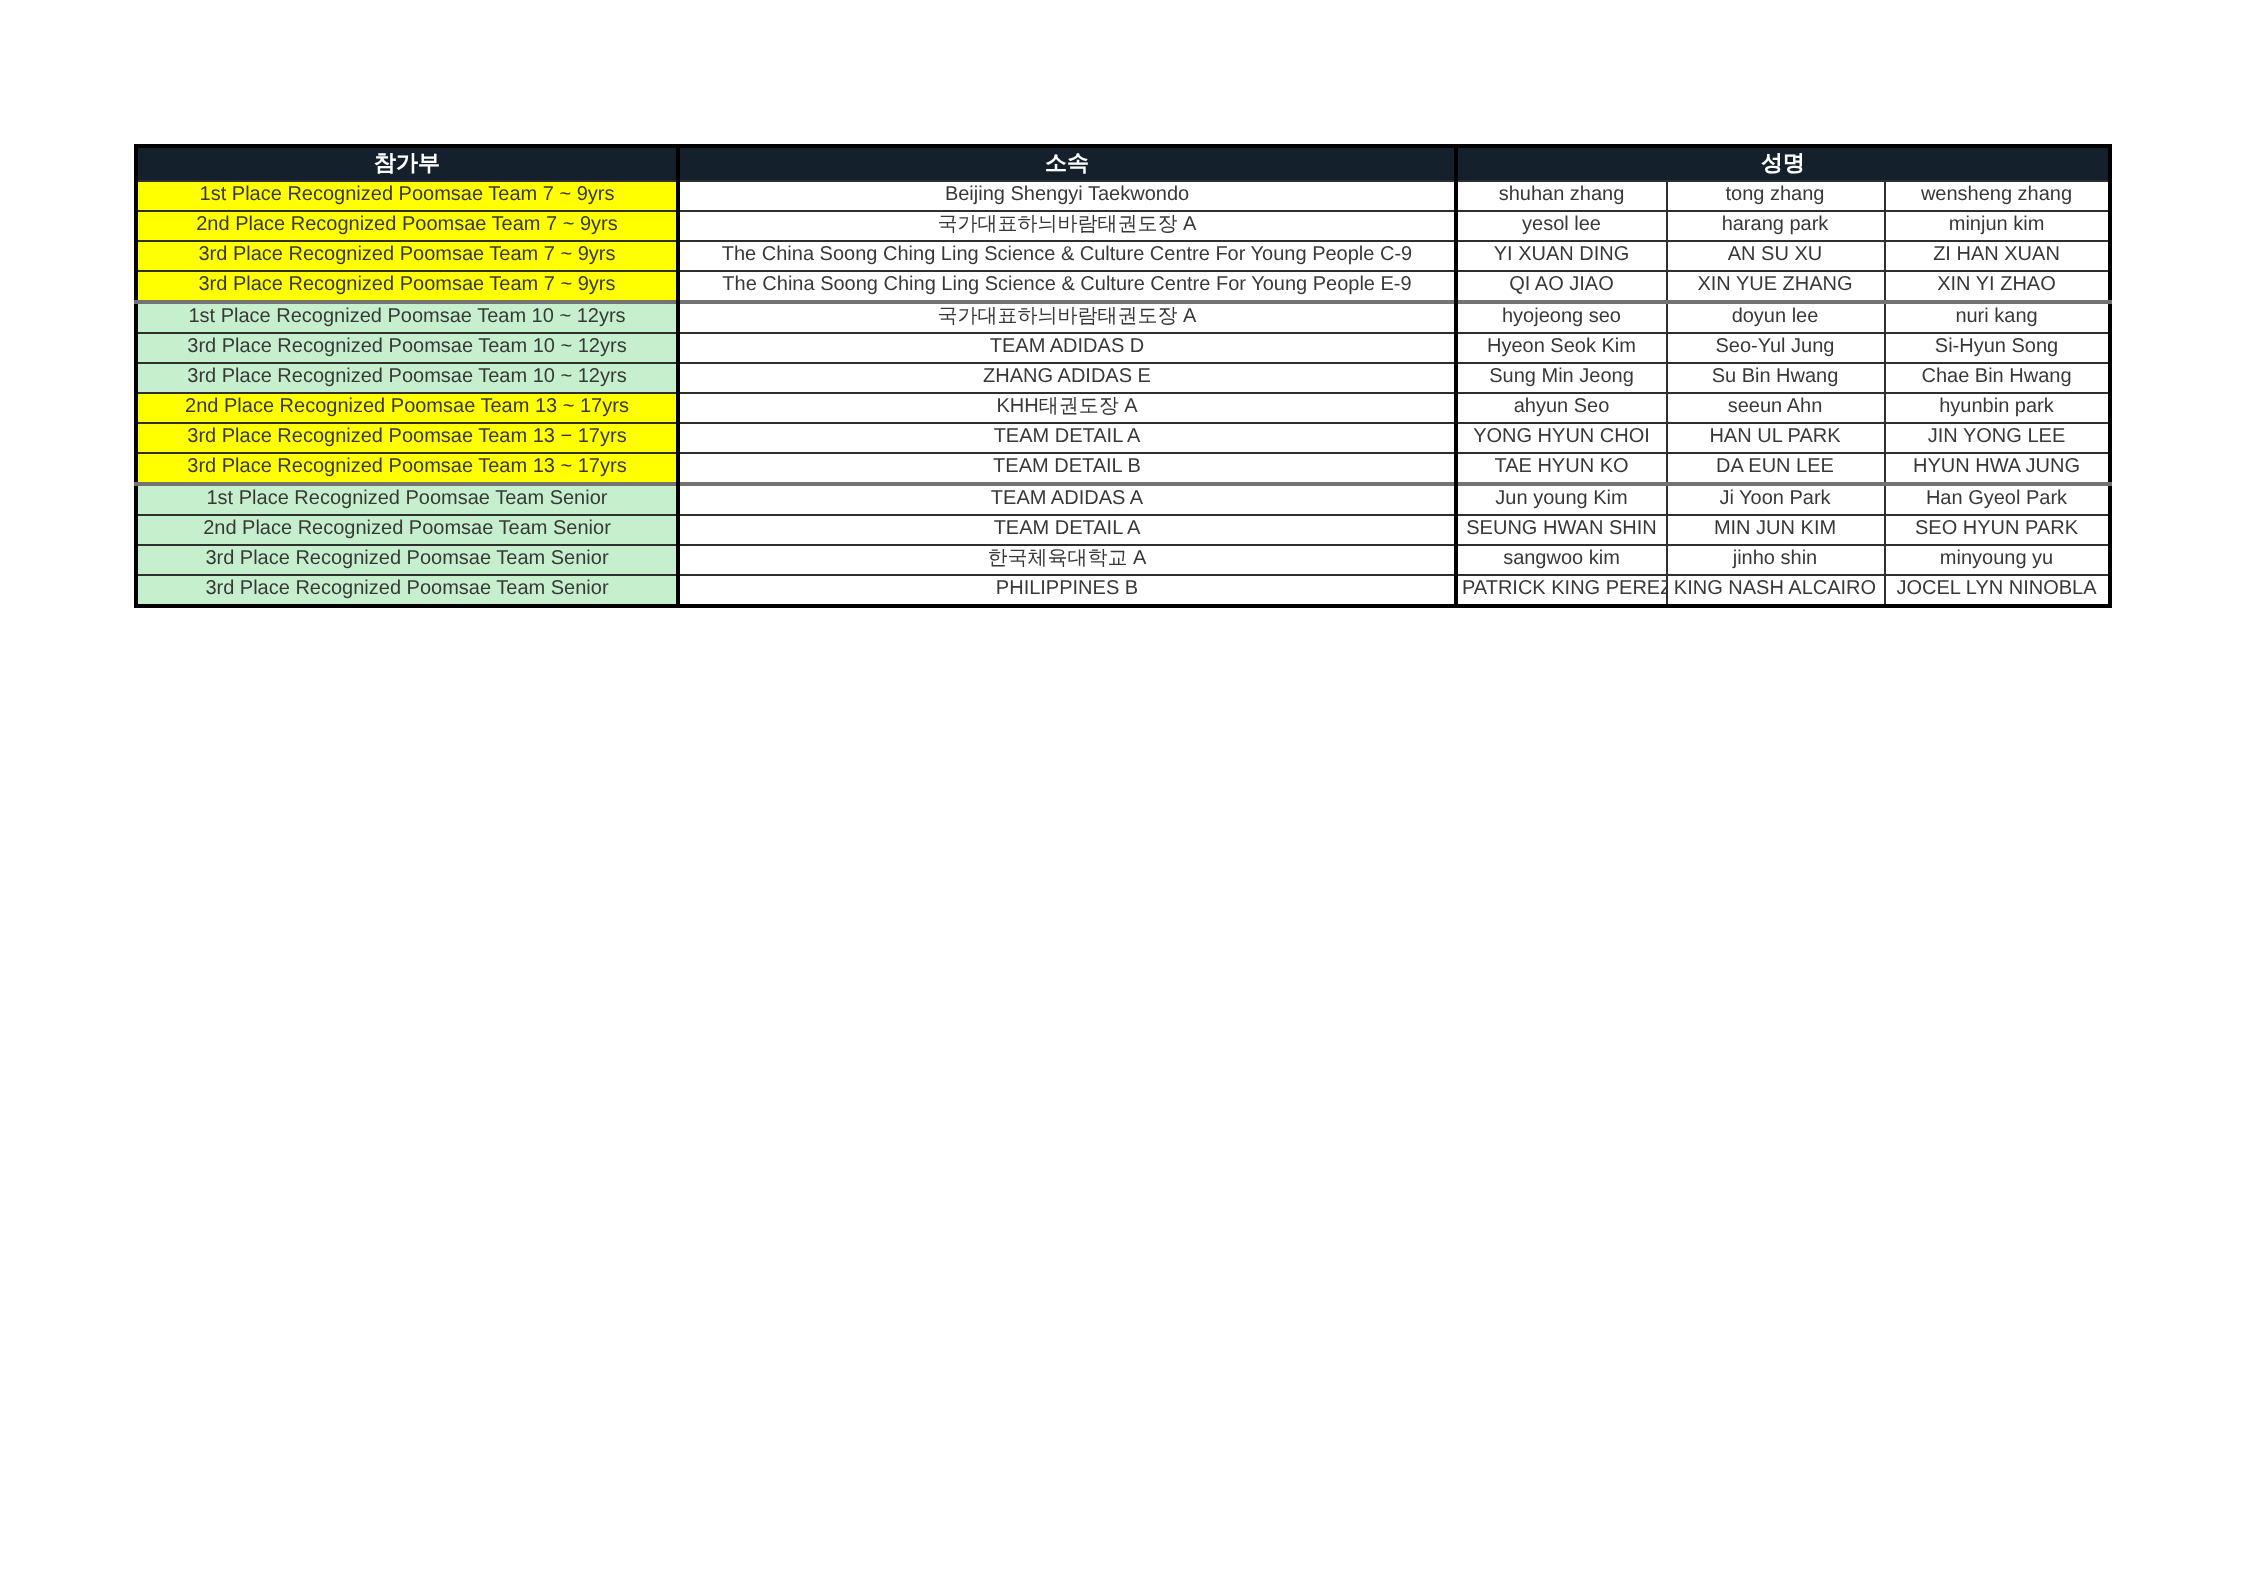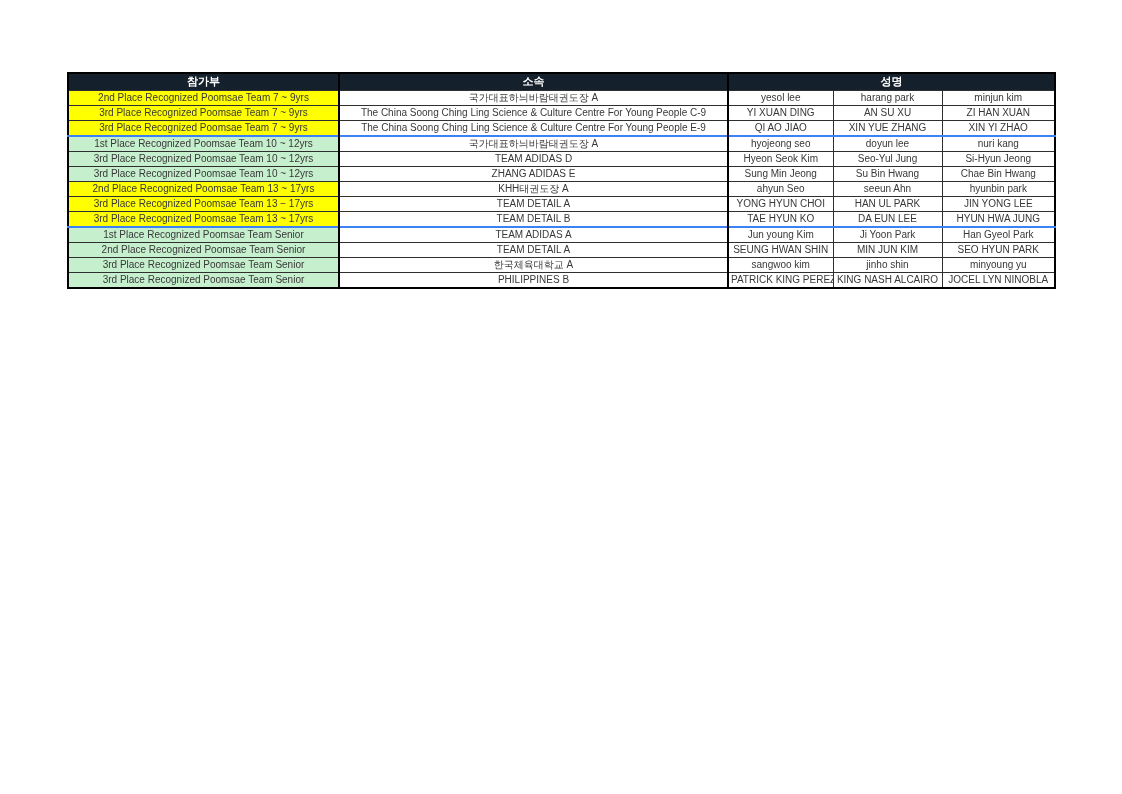--- a/index.html
+++ b/index.html
@@ -51,21 +51,21 @@
     color: var(--text, #383838);
     background: #ffffff;
   }
   
   .col-division-edge { border-right: 2px solid #000000 !important; }
   .col-affiliation-edge { border-right: 2px solid #000000 !important; }
   
   tr.row-yellow td.division { background: var(--row-yellow, #ffff00); }
   tr.row-green  td.division { background: var(--row-green, #c6efce); }
   
-  tr.group-start td { border-top: 2px solid #3b82f6; }
+  tr.group-start td { border-top: 2px solid #737373; }
 </style>
 </head>
 <body>
 
 <div class="page">
   <table class="results">
     <colgroup>
       <col style="width:271px">
       <col style="width:389px">
       <col style="width:105px">
@@ -73,20 +73,27 @@
       <col style="width:113px">
     </colgroup>
     <thead>
       <tr>
         <th class="hdr col-division-edge">참가부</th>
         <th class="hdr col-affiliation-edge">소속</th>
         <th class="hdr" colspan="3">성명</th>
       </tr>
     </thead>
     <tbody id="rows-body">
+        <tr class="data-row row-yellow">
+    <td class="division col-division-edge">1st Place Recognized Poomsae Team 7 ~ 9yrs</td>
+    <td class="affiliation col-affiliation-edge">Beijing Shengyi Taekwondo</td>
+    <td class="member">shuhan zhang</td>
+    <td class="member">tong zhang</td>
+    <td class="member">wensheng zhang</td>
+  </tr>
         <tr class="data-row row-yellow">
     <td class="division col-division-edge">2nd Place Recognized Poomsae Team 7 ~ 9yrs</td>
     <td class="affiliation col-affiliation-edge">국가대표하늬바람태권도장 A</td>
     <td class="member">yesol lee</td>
     <td class="member">harang park</td>
     <td class="member">minjun kim</td>
   </tr>
         <tr class="data-row row-yellow">
     <td class="division col-division-edge">3rd Place Recognized Poomsae Team 7 ~ 9yrs</td>
     <td class="affiliation col-affiliation-edge">The China Soong Ching Ling Science &amp; Culture Centre For Young People C-9</td>
@@ -106,21 +113,21 @@
     <td class="affiliation col-affiliation-edge">국가대표하늬바람태권도장 A</td>
     <td class="member">hyojeong seo</td>
     <td class="member">doyun lee</td>
     <td class="member">nuri kang</td>
   </tr>
         <tr class="data-row row-green">
     <td class="division col-division-edge">3rd Place Recognized Poomsae Team 10 ~ 12yrs</td>
     <td class="affiliation col-affiliation-edge">TEAM ADIDAS D</td>
     <td class="member">Hyeon Seok Kim</td>
     <td class="member">Seo-Yul Jung</td>
-    <td class="member">Si-Hyun Jeong</td>
+    <td class="member">Si-Hyun Song</td>
   </tr>
         <tr class="data-row row-green">
     <td class="division col-division-edge">3rd Place Recognized Poomsae Team 10 ~ 12yrs</td>
     <td class="affiliation col-affiliation-edge">ZHANG ADIDAS E</td>
     <td class="member">Sung Min Jeong</td>
     <td class="member">Su Bin Hwang</td>
     <td class="member">Chae Bin Hwang</td>
   </tr>
         <tr class="data-row row-yellow">
     <td class="division col-division-edge">2nd Place Recognized Poomsae Team 13 ~ 17yrs</td>

